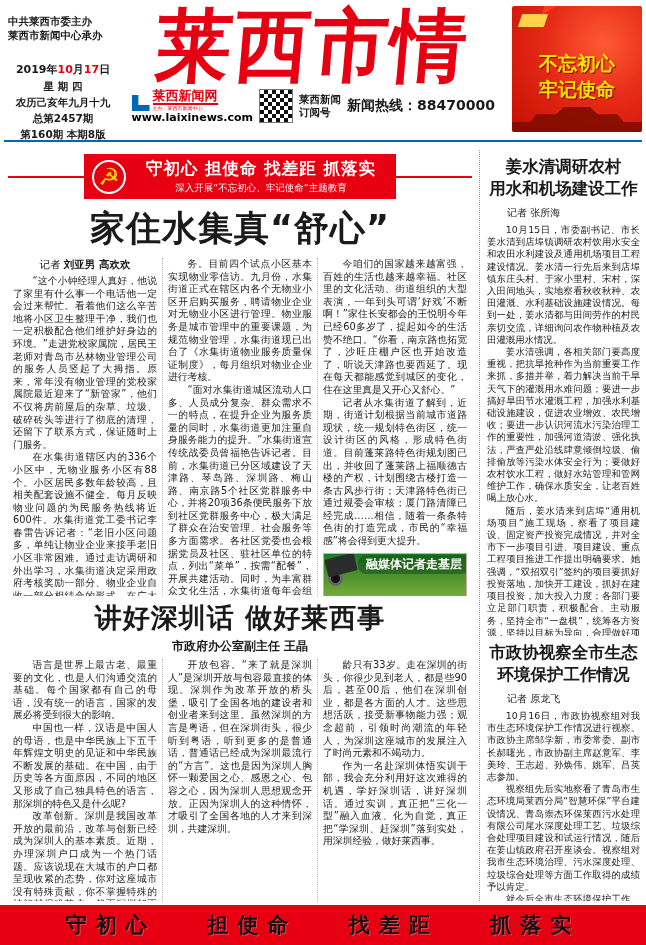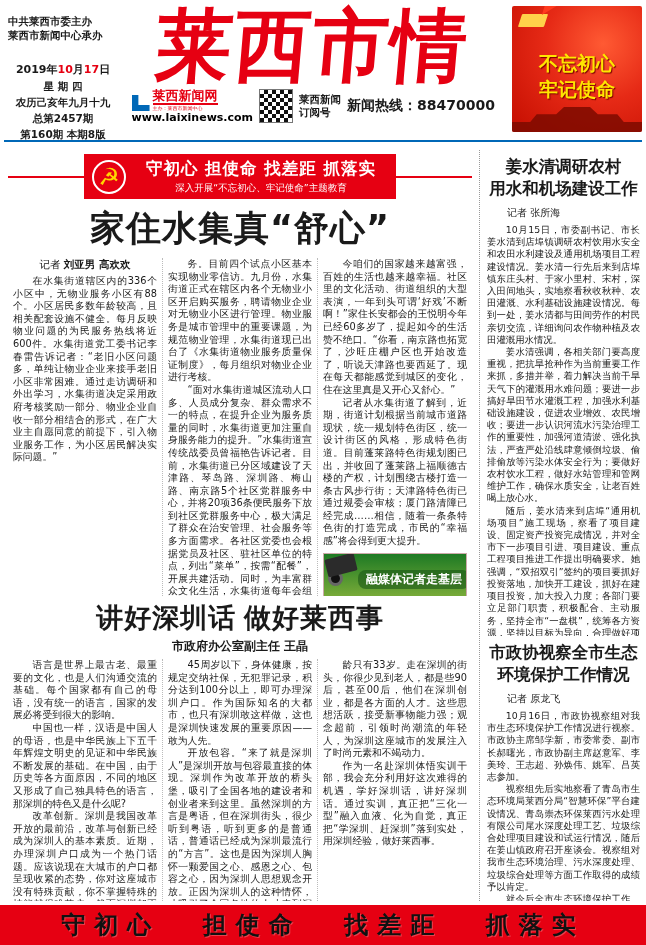--- a/index.html
+++ b/index.html
@@ -54,53 +54,53 @@
   .tb-rule { flex:1; height:2px; background:#e60012; }
   .tb-box { width:312px; background:#e60012; color:#fff; padding:4px 8px; display:flex; align-items:center; gap:8px; }
   .tb-emblem { width:34px; height:34px; flex:none; border-radius:50%; border:2px solid #fff; display:flex; align-items:center; justify-content:center;
                color:#ffd700; font-size:24px; line-height:1; }
   .tb-text { flex:1; text-align:center; }
   .tb-main { font-size:16.5px; font-weight:bold; letter-spacing:1px; white-space:nowrap; }
   .tb-sub { font-size:9.5px; margin-top:2px; white-space:nowrap; }
 
   .lead { font-size:11.5px; line-height:15.5px; text-align:justify; text-indent:2em; margin:2px 0 4px 0; }
   .headline1 { font-size:35px; font-weight:900; text-align:center; letter-spacing:1px; margin:2px 0 6px 0; white-space:nowrap; }
-  .headline2 { font-size:27px; font-weight:900; text-align:center; letter-spacing:1px; margin:4px 0 2px 0; white-space:nowrap;font-family:Liberation Serif, serif; }
+  .headline2 { font-size:27px; font-weight:900; text-align:center; letter-spacing:1px; margin:4px 0 2px 0; white-space:nowrap; }
   .byline2 { font-size:12px; font-weight:bold; text-align:center; margin-bottom:4px; }
 
   .cols { display:flex; }
   .col { flex:1; padding:0 5px; overflow:hidden; }
   .col + .col { border-left:1px dotted #bbb; }
   .cols.a1 { height:338px; }
   .cols.a2 { height:288px; }
   .col p { font-size:9.8px; line-height:12.6px; text-align:justify; text-indent:2em; }
   .byline1 { font-size:10.5px; text-align:center; margin-bottom:3px; }
   .byline1 b { font-weight:bold; }
 
   
   .photo1 { position:relative; margin-top:5px; height:116px; border:1px solid #caa;
     background:linear-gradient(180deg,#1e7a24 0%,#7fae3a 40%,#e8a227 72%,#f0b33a 100%); overflow:hidden; }
-  .p1-top { position:absolute; left:34px; top:16px; background:rgba(20,80,20,.55); color:#fff; font-weight:bold; font-size:12px; padding:1px 8px; border-radius:8px; white-space:nowrap; }
+  .p1-top { position:absolute; left:34px; top:1px; background:rgba(20,80,20,.55); color:#fff; font-weight:bold; font-size:12px; padding:1px 8px; border-radius:8px; white-space:nowrap; }
   .cam { position:absolute; left:2px; top:2px; width:36px; height:46px; }
   .cam-body { width:30px; height:18px; background:#2b2b2b; border-radius:2px; transform:rotate(-14deg); }
   .cam-lens { width:15px; height:15px; border-radius:50%; background:#111; border:3px solid #666; margin:-3px 0 0 2px; }
 
   
   .r-title { font-size:16.5px; font-weight:900; text-align:center; line-height:22px; margin:6px 0 6px 0; white-space:nowrap; }
   .r-title span { display:block; }
   .r-byline { font-size:10px; margin:2px 0 4px 0; text-indent:2em; }
   .r-byline b { font-weight:normal;margin-top:8px; }
   .r-article p { font-size:9.4px; line-height:12.2px; text-align:justify; text-indent:2em; }
   .r-article.first { height:486px; overflow:hidden; }
   .r-article.second { overflow:hidden; }
 
   
   .footer { position:absolute; left:0; right:0; bottom:0; height:40px; background:#e60012;
     display:flex; align-items:center; justify-content:space-around; padding:0 40px; }
-  .footer span { color:#111; font-size:24px; font-weight:900; letter-spacing:9px; text-shadow:1px 1px 0 rgba(255,255,255,.25); }
+  .footer span { color:#111; font-size:21px; font-weight:900; letter-spacing:9px; text-shadow:1px 1px 0 rgba(255,255,255,.25); }
 </style>
 </head>
 <body>
 
 <div class="page">
 
   <div class="masthead">
     <div class="mast-left">
       <div class="pub-line">中共莱西市委主办</div>
       <div class="pub-line">莱西市新闻中心承办</div>
@@ -162,20 +162,21 @@
         </div>
         <div class="tb-rule"></div>
       </div>
 
 
       <h1 class="headline1">家住水集真“舒心”</h1>
 
       <div class="cols a1">
         <div class="col">
           <div class="byline1"><span>记者 </span><b>刘亚男 高欢欢</b></div>
+          <p>“这个小钟经理人真好，他说了家里有什么事一个电话他一定会过来帮忙。看着他们这么辛苦地将小区卫生整理干净，我们也一定积极配合他们维护好身边的环境。”走进党校家属院，居民王老师对青岛市丛林物业管理公司的服务人员竖起了大拇指。原来，常年没有物业管理的党校家属院最近迎来了“新管家”，他们不仅将房前屋后的杂草、垃圾、破碎砖头等进行了彻底的清理，还留下了联系方式，保证随时上门服务。</p>
           <p>在水集街道辖区内的336个小区中，无物业服务小区有88个。小区居民多数年龄较高，且相关配套设施不健全。每月反映物业问题的为民服务热线将近600件。水集街道党工委书记李春雷告诉记者：“老旧小区问题多，单纯让物业企业来接手老旧小区非常困难。通过走访调研和外出学习，水集街道决定采用政府考核奖励一部分、物业企业自收一部分相结合的形式，在广大业主自愿同意的前提下，引入物业服务工作，为小区居民解决实际问题。”</p>
 
         </div>
         <div class="col">
           <p>务。目前四个试点小区基本实现物业零信访。九月份，水集街道正式在辖区内各个无物业小区开启购买服务，聘请物业企业对无物业小区进行管理。物业服务是城市管理中的重要课题，为规范物业管理，水集街道现已出台了《水集街道物业服务质量保证制度》，每月组织对物业企业进行考核。</p>
           <p>“面对水集街道城区流动人口多、人员成分复杂、群众需求不一的特点，在提升企业为服务质量的同时，水集街道更加注重自身服务能力的提升。”水集街道宣传统战委员曾福艳告诉记者。目前，水集街道已分区域建设了天津路、琴岛路、深圳路、梅山路、南京路5个社区党群服务中心，并将20项36条便民服务下放到社区党群服务中心，极大满足了群众在治安管理、社会服务等多方面需求。各社区党委也会根据党员及社区、驻社区单位的特点，列出“菜单”，按需“配餐”，开展共建活动。同时，为丰富群众文化生活，水集街道每年会组织开展百余场的文化活动：传统节日组织文艺汇演、送戏下乡定期开展、送电影下乡好评不断、社区慰问活动传递温暖……为群众奉上了一道道“文化大餐”。</p>
 
         </div>
         <div class="col">
           <p>今咱们的国家越来越富强，百姓的生活也越来越幸福。社区里的文化活动、街道组织的大型表演，一年到头可谓‘好戏’不断啊！”家住长安都会的王悦明今年已经60多岁了，提起如今的生活赞不绝口。“你看，南京路也拓宽了，沙旺庄棚户区也开始改造了，听说天津路也要西延了。现在每天都能感觉到城区的变化，住在这里真是又开心又舒心。”</p>
@@ -194,21 +195,20 @@
       <h2 class="headline2">讲好深圳话 做好莱西事</h2>
       <div class="byline2">市政府办公室副主任  王晶</div>
 
       <div class="cols a2">
         <div class="col">
           <p>语言是世界上最古老、最重要的文化，也是人们沟通交流的基础。每个国家都有自己的母语，没有统一的语言，国家的发展必将受到很大的影响。</p>
           <p>中国也一样，汉语是中国人的母语，也是中华民族上下五千年辉煌文明史的见证和中华民族不断发展的基础。在中国，由于历史等各方面原因，不同的地区又形成了自己独具特色的语言，那深圳的特色又是什么呢?</p>
           <p>改革创新。深圳是我国改革开放的最前沿，改革与创新已经成为深圳人的基本素质。近期，办理深圳户口成为一个热门话题。应该说现在大城市的户口都呈现收紧的态势，你对这座城市没有特殊贡献，你不掌握特殊的技能就很难落户。然而深圳却不这么想，他们敢闯敢试，在网络上公开“售卖”深圳户口，而且条件很简单，只要你年龄在</p>
         </div>
         <div class="col">
-          <p>45周岁以下，身体健康，按规定交纳社保，无犯罪记录，积分达到100分以上，即可办理深圳户口。作为国际知名的大都市，也只有深圳敢这样做，这也是深圳快速发展的重要原因——敢为人先。</p>
           <p>开放包容。“来了就是深圳人”是深圳开放与包容最直接的体现。深圳作为改革开放的桥头堡，吸引了全国各地的建设者和创业者来到这里。虽然深圳的方言是粤语，但在深圳街头，很少听到粤语，听到更多的是普通话，普通话已经成为深圳最流行的“方言”。这也是因为深圳人胸怀一颗爱国之心、感恩之心、包容之心，因为深圳人思想观念开放。正因为深圳人的这种情怀，才吸引了全国各地的人才来到深圳，共建深圳。</p>
 
         </div>
         <div class="col">
           <p>龄只有33岁。走在深圳的街头，你很少见到老人，都是些90后，甚至00后，他们在深圳创业，都是各方面的人才。这些思想活跃，接受新事物能力强；观念超前，引领时尚潮流的年轻人，为深圳这座城市的发展注入了时尚元素和不竭动力。</p>
           <p>作为一名赴深圳体悟实训干部，我会充分利用好这次难得的机遇，学好深圳话，讲好深圳话。通过实训，真正把“三化一型”融入血液、化为自觉，真正把“学深圳、赶深圳”落到实处，用深圳经验，做好莱西事。</p>
 
         </div>
       </div>
     </div>

